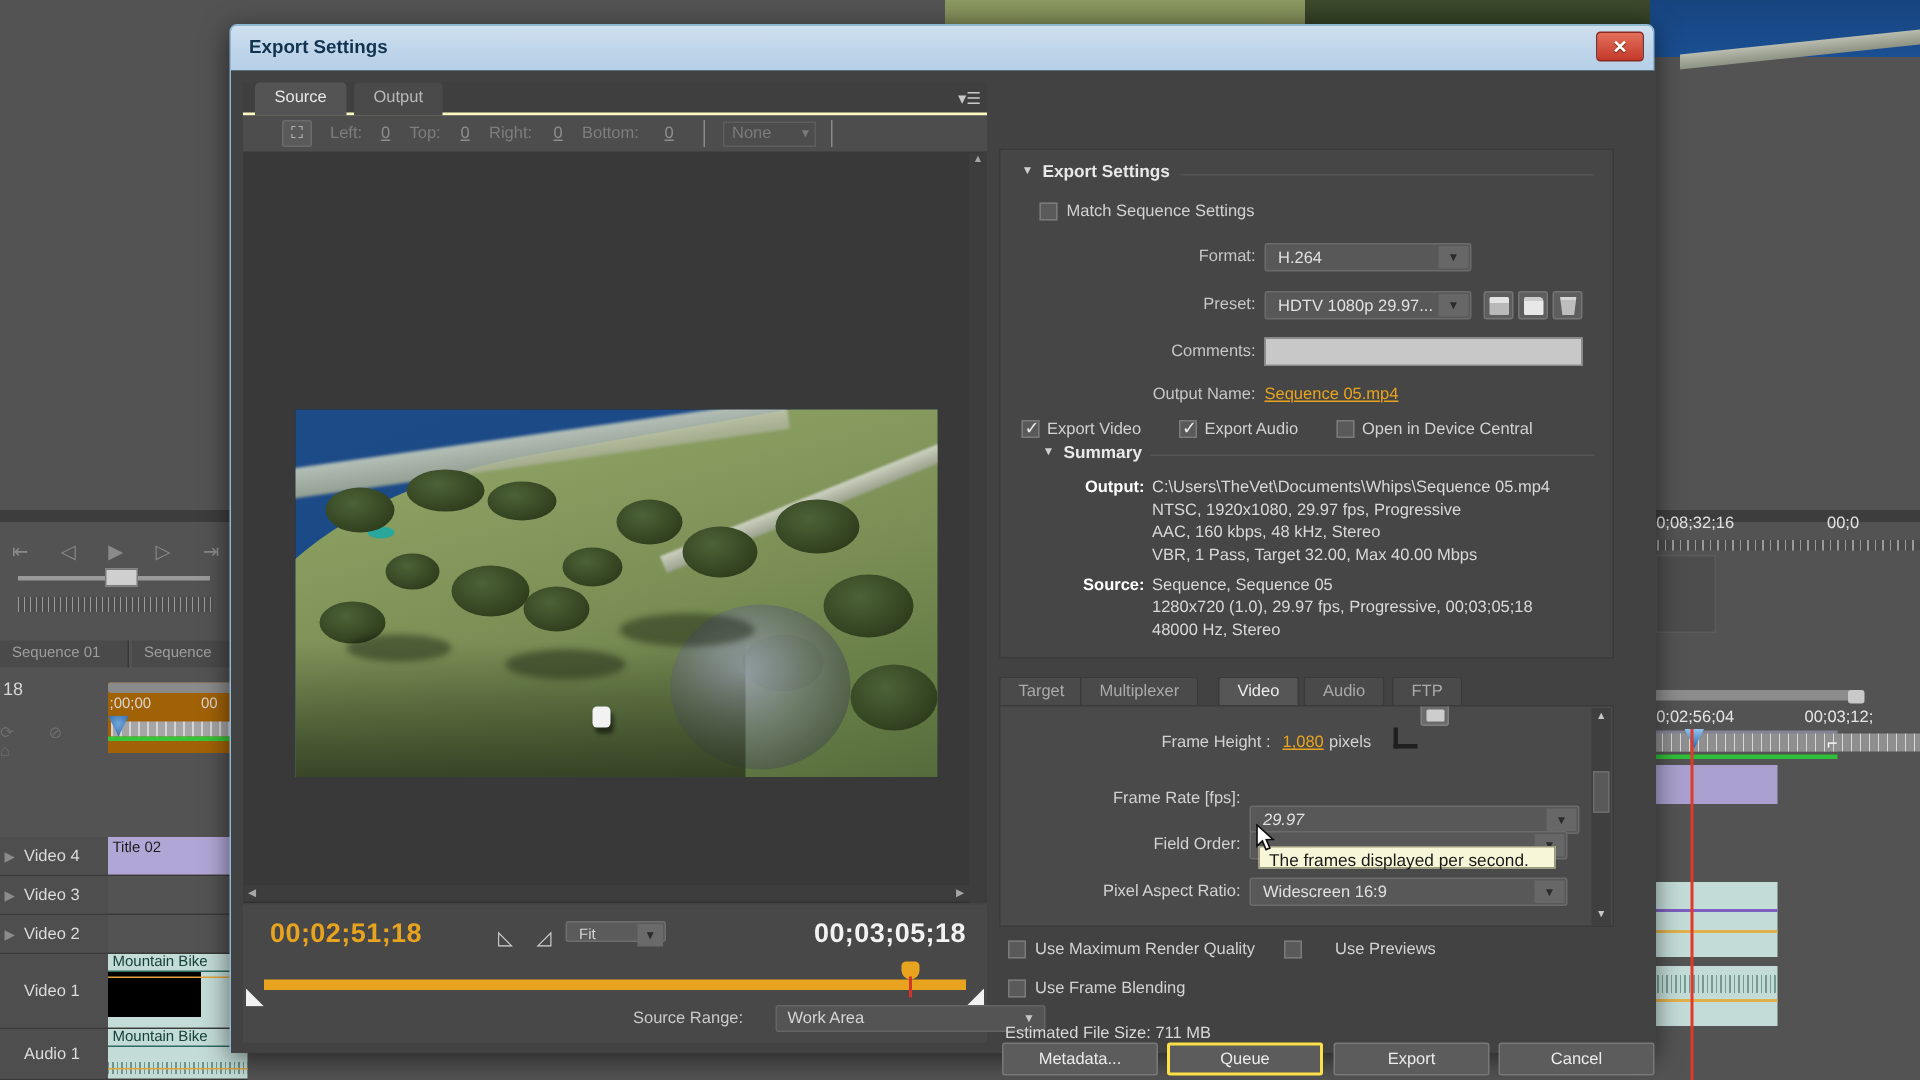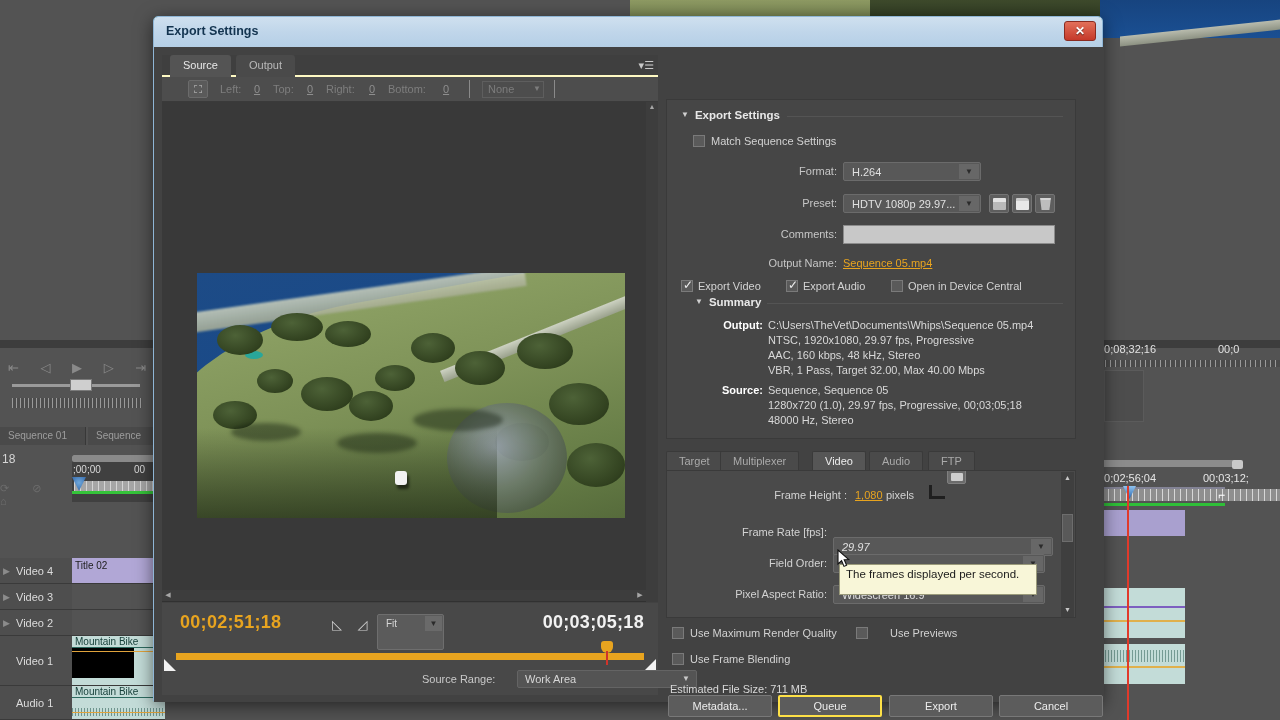--- a/index.html
+++ b/index.html
@@ -63,21 +63,21 @@
     border-right:1px solid #383838; color:#9d9d9d; font-size:10px;
     padding:3px 6px 0 8px; white-space:nowrap; overflow:hidden;
   }
   .seq-tab.t1 { left:0; width:86px; }
   .seq-tab.t2 { left:88px; width:77px; }
 
   .tc-left { position:absolute; left:0; top:452px; color:#d6d6d6; font-size:12px; padding-left:2px;}
   .tool-row { position:absolute; left:0; top:482px; width:70px; height:18px; color:#6d6d6d; font-size:11px; letter-spacing:10px;}
 
   .ruler-left {
-    position:absolute; left:72px; top:455px; width:88px; height:47px; background:#404040;
+    position:absolute; left:72px; top:455px; width:88px; height:47px; background:#a16207;
   }
   .ruler-left .scrollbar {
     position:absolute; left:0; top:0; width:88px; height:7px; background:#8a8a8a; border-radius:2px;
   }
   .ruler-left .lbl { position:absolute; left:1px; top:9px; font-size:10px; color:#d8d8d8; }
   .ruler-left .lbl2 { position:absolute; left:62px; top:9px; font-size:10px; color:#d8d8d8; }
   .ruler-left .ticks {
     position:absolute; left:2px; top:26px; width:86px; height:10px;
     background:repeating-linear-gradient(90deg,#d4d4d4 0 1px,#a6a6a6 1px 6px);
   }
@@ -253,21 +253,21 @@
   .frame .grassdark {
     position:absolute; left:0; bottom:0; width:300px; height:90px;
     background:linear-gradient(180deg,rgba(45,58,30,.0),rgba(38,49,26,.75));
   }
 
   .playback { position:absolute; left:0; top:548px; width:496px; height:92px; background:#484848; }
   .tc-cur { position:absolute; left:18px; top:9px; color:#e8a41f; font-size:18px; font-weight:bold; letter-spacing:.3px; }
   .tc-dur { position:absolute; right:14px; top:9px; color:#f2f2f2; font-size:18px; font-weight:bold; letter-spacing:.3px; }
   .inout { position:absolute; left:170px; top:14px; color:#cfcfcf; font-size:13px; letter-spacing:6px; }
   .fitbox {
-    position:absolute; left:215px; top:11px; width:67px; height:36px; background:#5b5b5b;
+    position:absolute; left:215px; top:11px; width:67px; height:14px; background:#5b5b5b;
     border:1px solid #6e6e6e; border-radius:2px; color:#d6d6d6; font-size:10px; padding:3px 0 0 8px;
   }
   .fitbox .arr { position:absolute; right:1px; top:1px; width:17px; height:15px; background:#6a6a6a; color:#2a2a2a; font-size:8px; text-align:center; line-height:15px;}
   .scrub { position:absolute; left:14px; top:50px; width:468px; height:7px; background:#e8a41f; }
   .scrub .inmk, .scrub .outmk { position:absolute; top:6px; width:12px; height:12px; background:#f2f2f2; }
   .scrub .inmk { left:-12px; clip-path:polygon(0 100%,100% 100%,0 0); }
   .scrub .outmk { right:-12px; clip-path:polygon(0 100%,100% 100%,100% 0); }
   .scrub .cti { position:absolute; left:425px; top:-12px; width:12px; height:24px; }
   .scrub .cti .head { position:absolute; left:0; top:0; width:12px; height:12px; background:#e8a41f; border-radius:3px 3px 50% 50%; }
   .scrub .cti .line { position:absolute; left:5px; top:10px; width:2px; height:14px; background:#d0342b; }
@@ -342,21 +342,21 @@
 
   .vb-lbl { position:absolute; color:#d2d2d2; font-size:11px; text-align:right; }
   .vb-val-link { position:absolute; color:#e8a41f; font-size:11px; text-decoration:underline; }
   .vb-plain { position:absolute; color:#d2d2d2; font-size:11px; }
   .chainbox { position:absolute; left:262px; top:2px; width:34px; height:26px; }
   .chainbox .el { position:absolute; left:0; bottom:0; width:16px; height:14px; border-left:3px solid #1f1f1f; border-bottom:3px solid #1f1f1f; }
   .chainbox .ic { position:absolute; left:18px; top:-4px; width:19px; height:15px; background:#6b6b6b; border:1px solid #808080; border-radius:2px; }
   .chainbox .ic::after { content:""; position:absolute; left:3px; top:3px; width:12px; height:8px; background:#cdcdcd; border-radius:1px;}
 
   .tooltip {
-    position:absolute; left:172px; top:93px; width:198px; height:31px;
+    position:absolute; left:172px; top:93px; width:198px; height:15px;
     background:#f8f6d8; border:1px solid #9a9a7a; color:#1a1a1a; font-size:11.5px;
     padding:3px 0 0 6px; z-index:40;
   }
   .cursor { position:absolute; left:170px; top:78px; width:12px; height:18px; z-index:45; }
   .cursor svg { display:block; }
 
   .bottom-opts { position:absolute; left:0; top:568px; width:430px; height:80px; }
   .btnrow { position:absolute; left:0; top:640px; width:430px; }
   .dbtn {
     position:absolute; height:22px; background:#5c5c5c; border:1px solid #787878; border-radius:2px;

